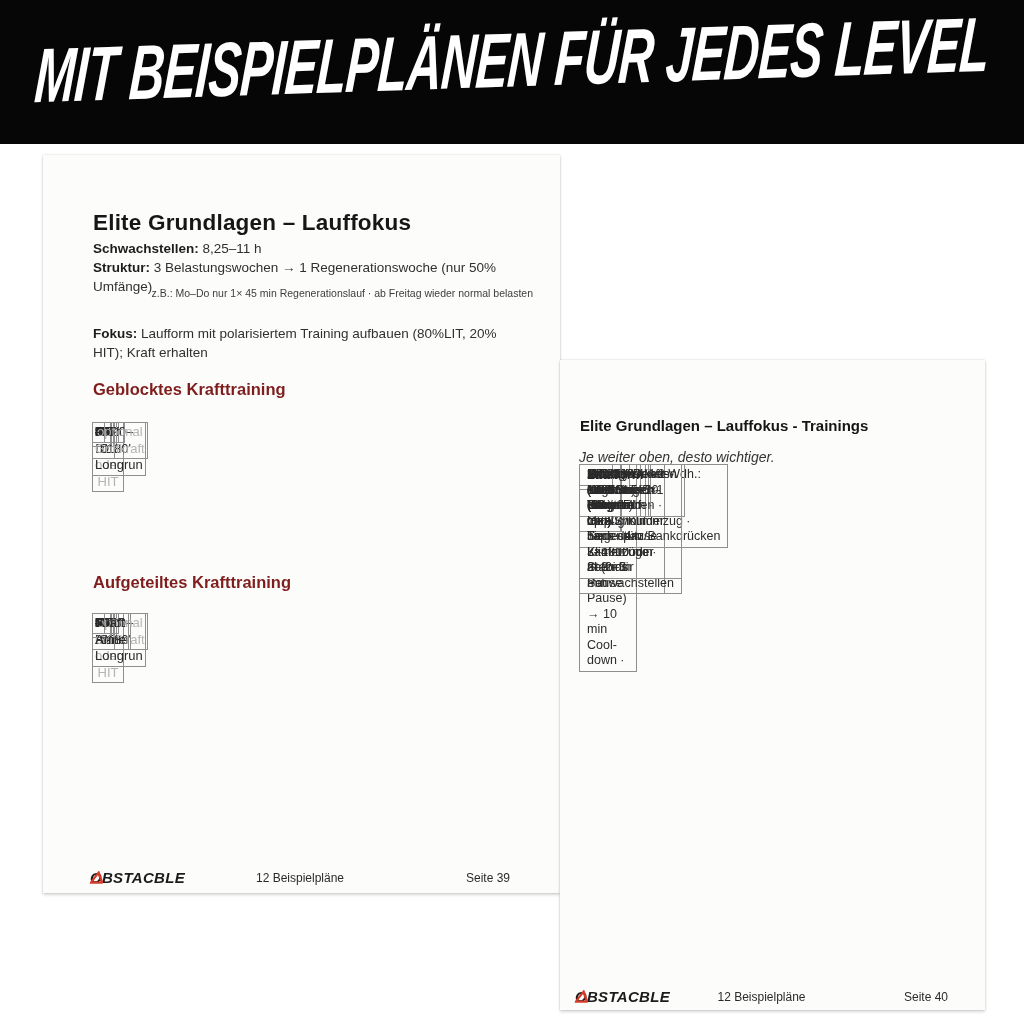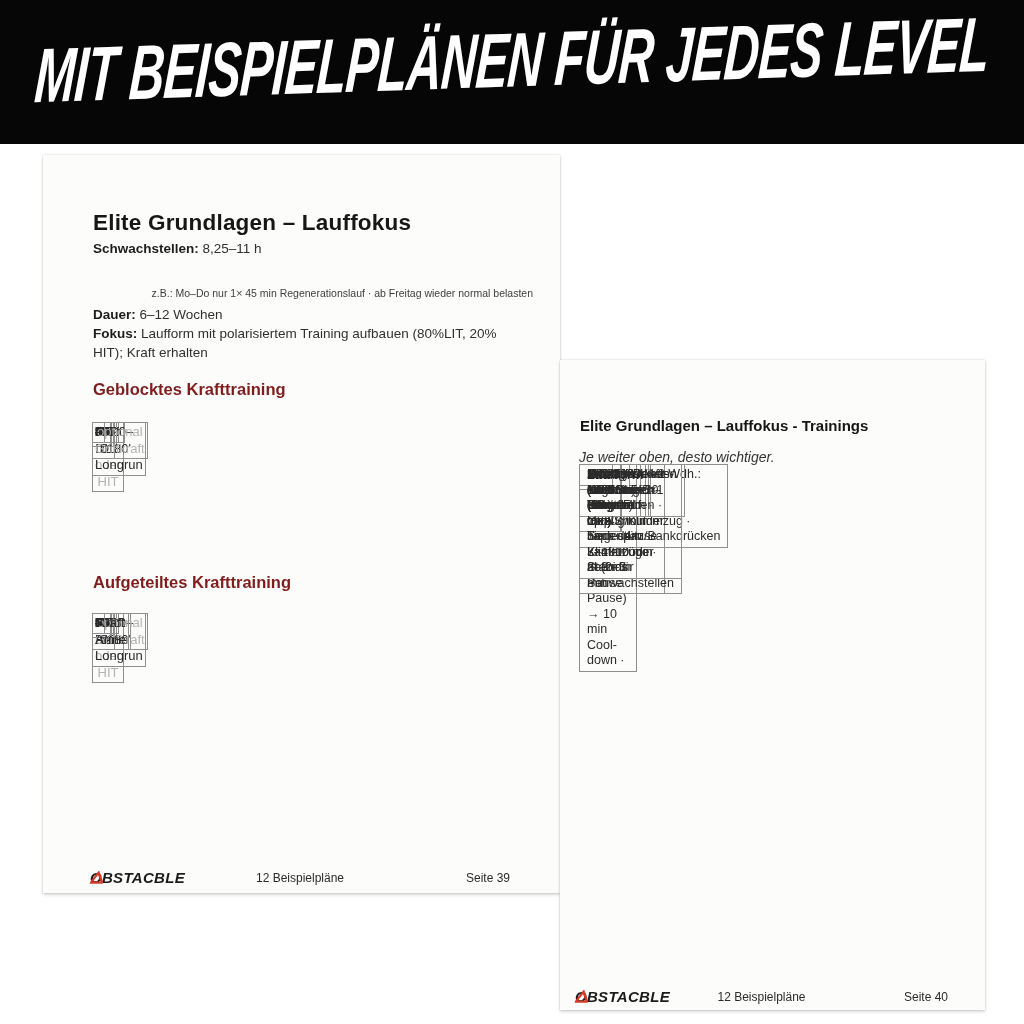--- a/index.html
+++ b/index.html
@@ -90,22 +90,23 @@
 <body>
 
 <div class="banner" style="background: rgb(6, 6, 6);">
   <div class="banner-title">MIT BEISPIELPLÄNEN FÜR JEDES LEVEL</div>
 </div>
 
 <div class="page page-left">
   <h1 class="pl-title">Elite Grundlagen – Lauffokus</h1>
 
   <p class="meta m1"><b>Schwachstellen:</b><span> 8,25–11 h</span></p>
+  <p class="meta m2"><b>Struktur:</b><span> 3 Belastungswochen → 1 Regenerationswoche (nur 50%
+Umfänge)</span></p>
   <p class="note-sm">z.B.: Mo–Do nur 1× 45 min Regenerationslauf · ab Freitag wieder normal belasten</p>
-  <p class="meta m3"><b>Dauer:</b><span> 6–12 Wochen</span></p>
   <p class="meta m4"><b>Fokus:</b><span> Laufform mit polarisiertem Training aufbauen (80%LIT, 20%
 HIT);  Kraft erhalten</span></p>
 
   <h2 class="h2 h2a">Geblocktes Krafttraining</h2>
   <table class="wk t1" id="tbl-blocked">
     <colgroup>
         <col>
         <col>
         <col>
         <col>

